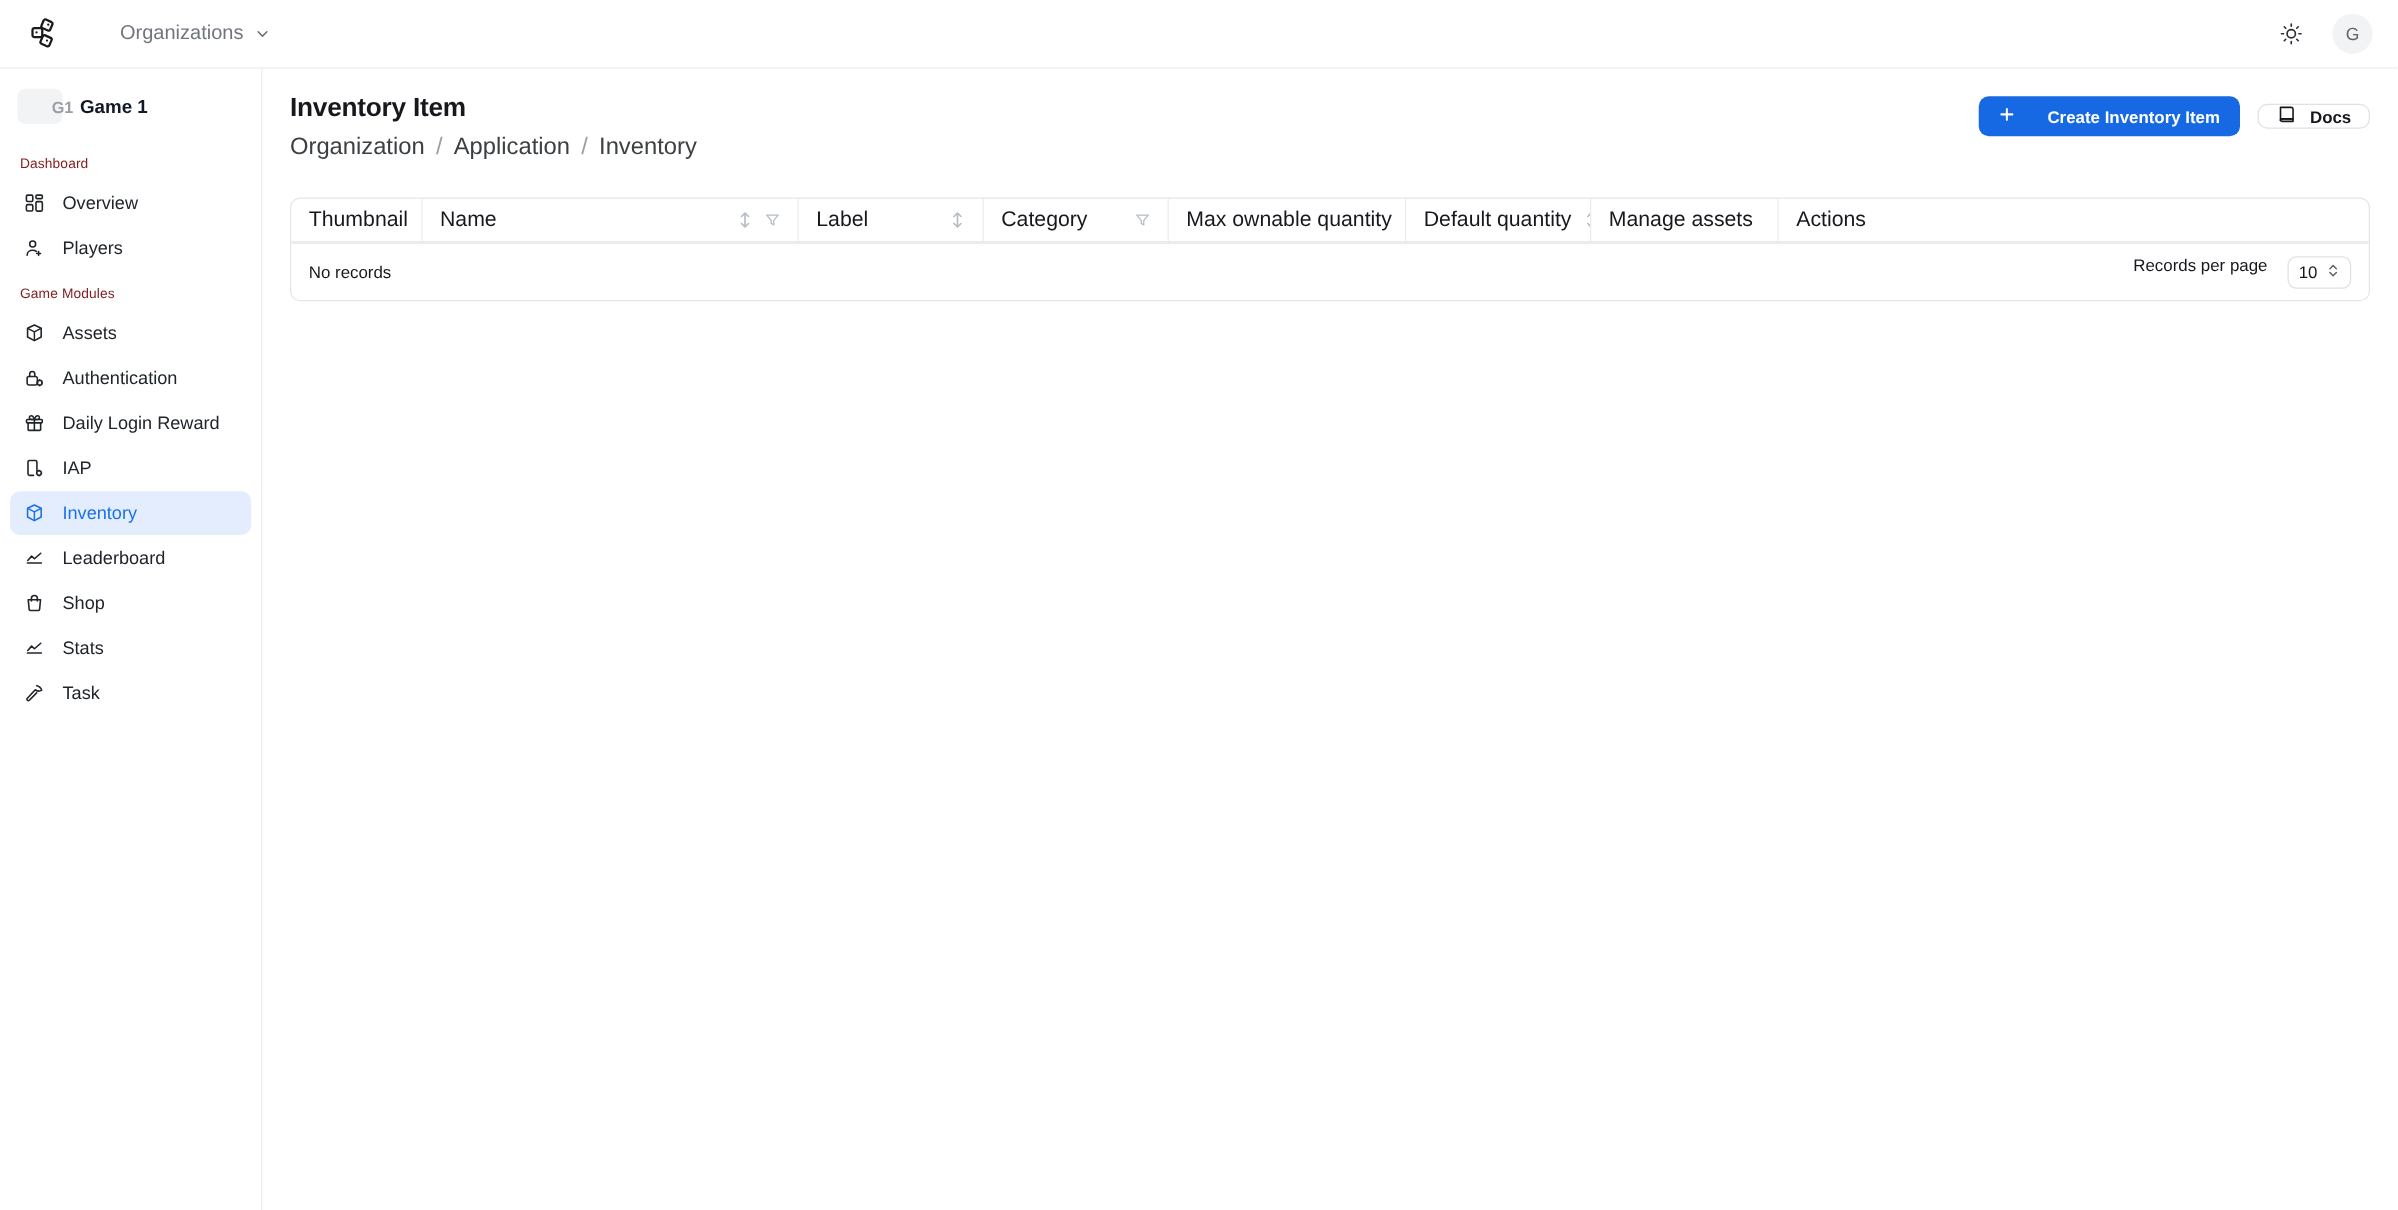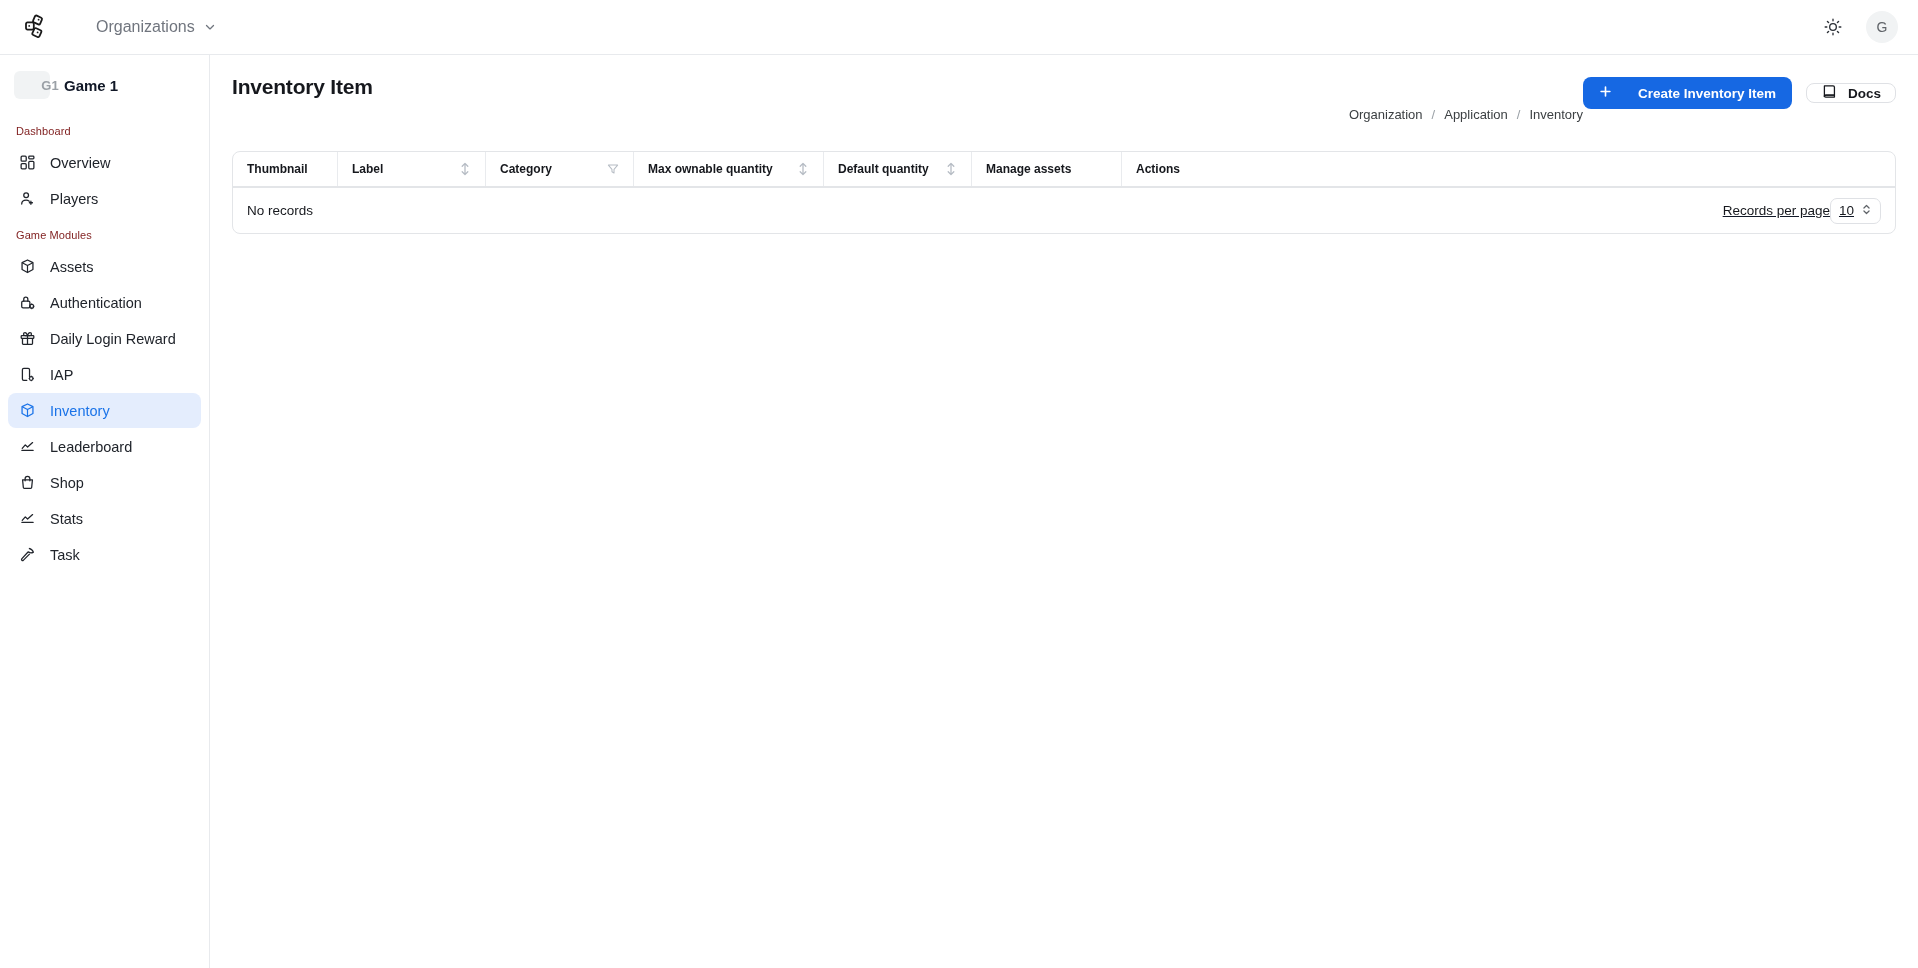--- a/index.html
+++ b/index.html
@@ -78,21 +78,21 @@
   .nav-item.active .ic svg { stroke: #1a73e8; }
 
   
   .main { flex: 1; min-width: 0; background: #fff; padding: 0; overflow: hidden; }
   .page-head {
     display: flex; align-items: flex-start;
     padding: 20px 22px 0 22px;
   }
   .head-left { flex: 1; }
   .page-title { font-size: 21px; font-weight: 700; color: #16181d; letter-spacing: -0.2px; }
-  .breadcrumb { margin-top: 8px; font-size: 13px; color: #3c4043; display: flex; gap: 9px; align-items: center; justify-content: flex-end; }
+  .breadcrumb { margin-top: 8px; font-size: 19px; color: #3c4043; display: flex; gap: 9px; align-items: center; }
   .breadcrumb .sep { color: #9aa0a6; }
   .bc-link { cursor: pointer; }
   .head-actions { display: flex; align-items: center; gap: 14px; padding-top: 2px; }
   .btn-primary {
     display: flex; align-items: center; gap: 26px;
     background: #1668e3; color: #fff; border: none;
     border-radius: 8px; height: 32px; padding: 0 16px;
     font-size: 13.5px; font-weight: 700; cursor: pointer;
     font-family: "Liberation Sans", sans-serif;
   }
@@ -109,21 +109,21 @@
   .card {
     margin: 29px 22px 0 22px;
     border: 1px solid #e3e5e8;
     border-radius: 8px;
     overflow: hidden;
     background: #fff;
   }
   .thead { display: flex; height: 35px; border-bottom: 1px solid #e3e5e8; }
   .th {
     display: flex; align-items: center; justify-content: space-between;
-    padding: 0 14px; font-size: 12px; font-weight: 700; color: #16181d;
+    padding: 0 14px; font-size: 17px; font-weight: 400; color: #16181d;
     border-right: 1px solid #e9ebee; white-space: nowrap; overflow: hidden;
   }
   .th:last-child { border-right: none; text-align: center; }
   .th .icons { display: flex; align-items: center; gap: 10px; margin-left: 10px; }
   .th .hicon { cursor: pointer; display: flex; align-items: center; }
 
   .tbody { height: 243px; display: flex; align-items: center; justify-content: center; }
   .empty { display: flex; flex-direction: column; align-items: center; }
   .empty-icon-wrap {
     width: 38px; height: 38px; border-radius: 9px; background: #e8f0fe;
@@ -131,21 +131,21 @@
   }
   .empty-title { margin-top: 18px; font-size: 17px; font-weight: 700; color: #303640; }
   .empty-sub { margin-top: 13px; font-size: 14px; color: #3c4043; }
 
   .tfoot {
     height: 46px; display: flex; align-items: center;
     border-top: 1px solid #e3e5e8; padding: 0 14px;
   }
   .foot-left { font-size: 13.5px; color: #16181d; }
   .foot-spacer { flex: 1; }
-  .foot-right { display: flex; align-items: center; gap: 0; text-decoration: underline; }
+  .foot-right { display: flex; gap: 16px; }
   .rpp-label { font-size: 13.5px; color: #16181d; }
   .rpp-select {
     display: flex; align-items: center; gap: 7px;
     border: 1px solid #dfe1e5; border-radius: 7px;
     height: 26px; padding: 0 8px; font-size: 13.5px; color: #16181d;
     cursor: pointer; background: #fff;
   }
 </style>
 </head>
 <body>
@@ -358,20 +358,35 @@
       </div>
 
       <div class="card">
 
         <div class="thead">
 
           <div class="th" style="width:105px">
             <span>Thumbnail</span>
           </div>
 
+          <div class="th" style="width:301px">
+            <span>Name</span>
+            <span class="icons">
+              <span class="hicon">
+                <svg width="12" height="14" viewBox="0 0 12 14" fill="none">
+                  <path d="M6 1.6v10.8M3.2 4.2L6 1.4l2.8 2.8M3.2 9.8L6 12.6l2.8-2.8" stroke="#b6bcc4" stroke-width="1.3" stroke-linecap="round" stroke-linejoin="round"></path>
+                </svg>
+              </span>
+              <span class="hicon">
+                <svg width="12" height="12" viewBox="0 0 14 14" fill="none">
+                  <path d="M1.6 2.4h10.8l-4.2 5v4.2l-2.4-1.4V7.4l-4.2-5z" stroke="#b6bcc4" stroke-width="1.2" stroke-linejoin="round"></path>
+                </svg>
+              </span>
+            </span>
+          </div>
 
           <div class="th" style="width:148px">
             <span>Label</span>
             <span class="icons">
               <span class="hicon">
                 <svg width="12" height="14" viewBox="0 0 12 14" fill="none">
                   <path d="M6 1.6v10.8M3.2 4.2L6 1.4l2.8 2.8M3.2 9.8L6 12.6l2.8-2.8" stroke="#b6bcc4" stroke-width="1.3" stroke-linecap="round" stroke-linejoin="round"></path>
                 </svg>
               </span>
             </span>

